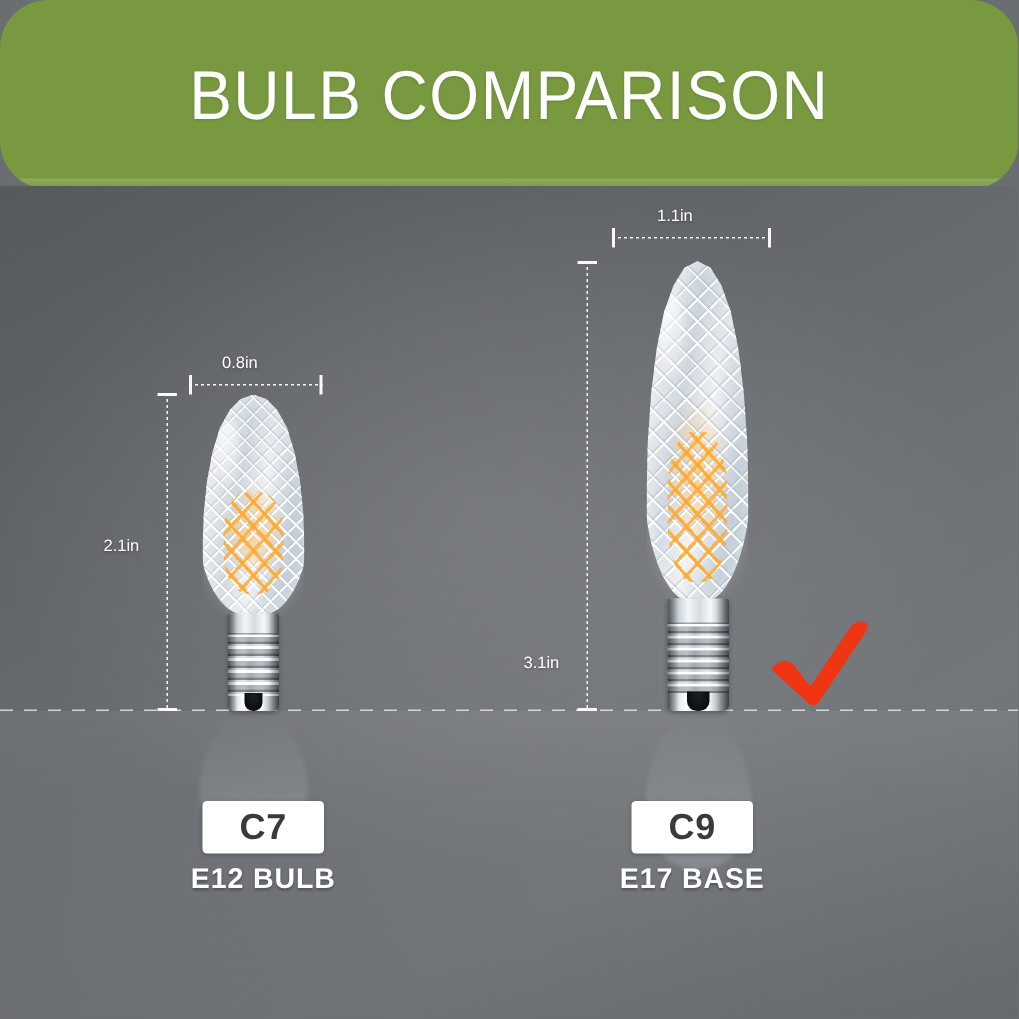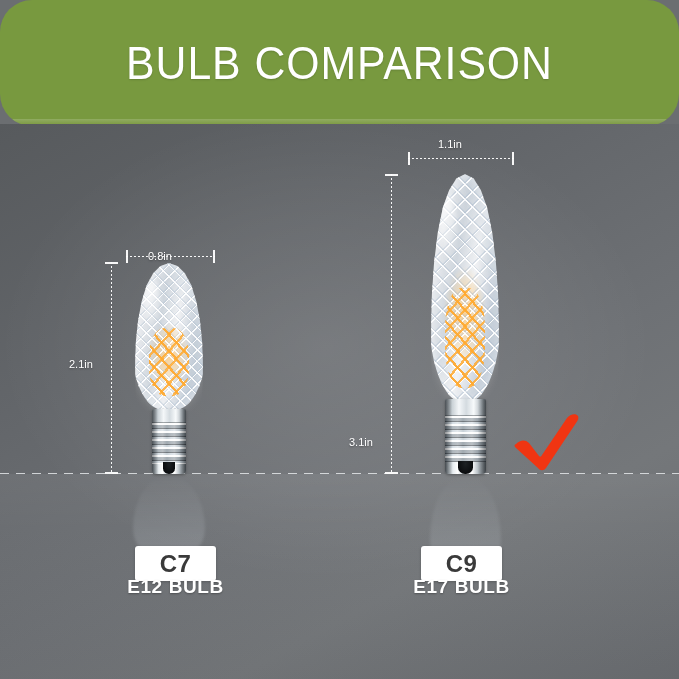--- a/index.html
+++ b/index.html
@@ -237,21 +237,20 @@
   .label-chip {
     position:absolute;
     background:#ffffff;
     border-radius:3px;
     display:flex; align-items:center; justify-content:center;
     color:#3a3a3a;
     font-size:24px;
     font-weight:700;
     letter-spacing:.5px;
     box-shadow:0 1px 3px rgba(0,0,0,.22);
-    margin-top:12px;
   }
   .base-text {
     position:absolute;
     color:#ffffff;
     font-size:19px;
     font-weight:700;
     letter-spacing:.6px;
     white-space:nowrap;
     text-align:center;
     text-shadow:0 1px 2px rgba(0,0,0,.30);
@@ -308,21 +307,21 @@
         <div class="threads"></div>
         <div class="tip"></div>
         <div class="side-shadow"></div>
       </div>
     </div>
 
     <div class="dim-h" style="left:126px; top:132px; width:89px;">
       <div class="cap l"></div>
         <div class="cap r"></div>
     </div>
-    <div class="dim-label" style="left:148px; top:124px;">0.8in</div>
+    <div class="dim-label" style="left:148px; top:110px;">0.8in</div>
 
     <div class="dim-v" style="left:111px; top:138px; height:212px;">
       <div class="cap top"></div>
         <div class="cap bot"></div>
     </div>
     <div class="dim-label" style="left:69px; top:232px;">2.1in</div>
 
     <div class="dim-h" style="left:408px; top:34px; width:106px;">
       <div class="cap l"></div>
         <div class="cap r"></div>
@@ -340,16 +339,16 @@
         <path d="M3 32 C7 28 12 27 16 31 L26 44 C27 45 28 45 29 43
                  L54 6 C57 2 63 1 65 4 C66 6 65 8 63 11
                  L33 56 C31 59 27 59 25 56 L3 36 C1 34 1 33 3 32 Z" fill="#F03512"></path>
       </svg>
     </div>
 
     <div class="label-chip" style="left:135px; top:410px; width:81px; height:35px;">C7</div>
     <div class="base-text" style="left:110px; top:452px; width:131px;">E12 BULB</div>
 
     <div class="label-chip" style="left:421px; top:410px; width:81px; height:35px;">C9</div>
-    <div class="base-text" style="left:396px; top:452px; width:131px;">E17 BULB</div>
+    <div class="base-text" style="left:396px; top:452px; width:131px;">E17 BASE</div>
 
   </div>
 </div>
 
 </body></html>

